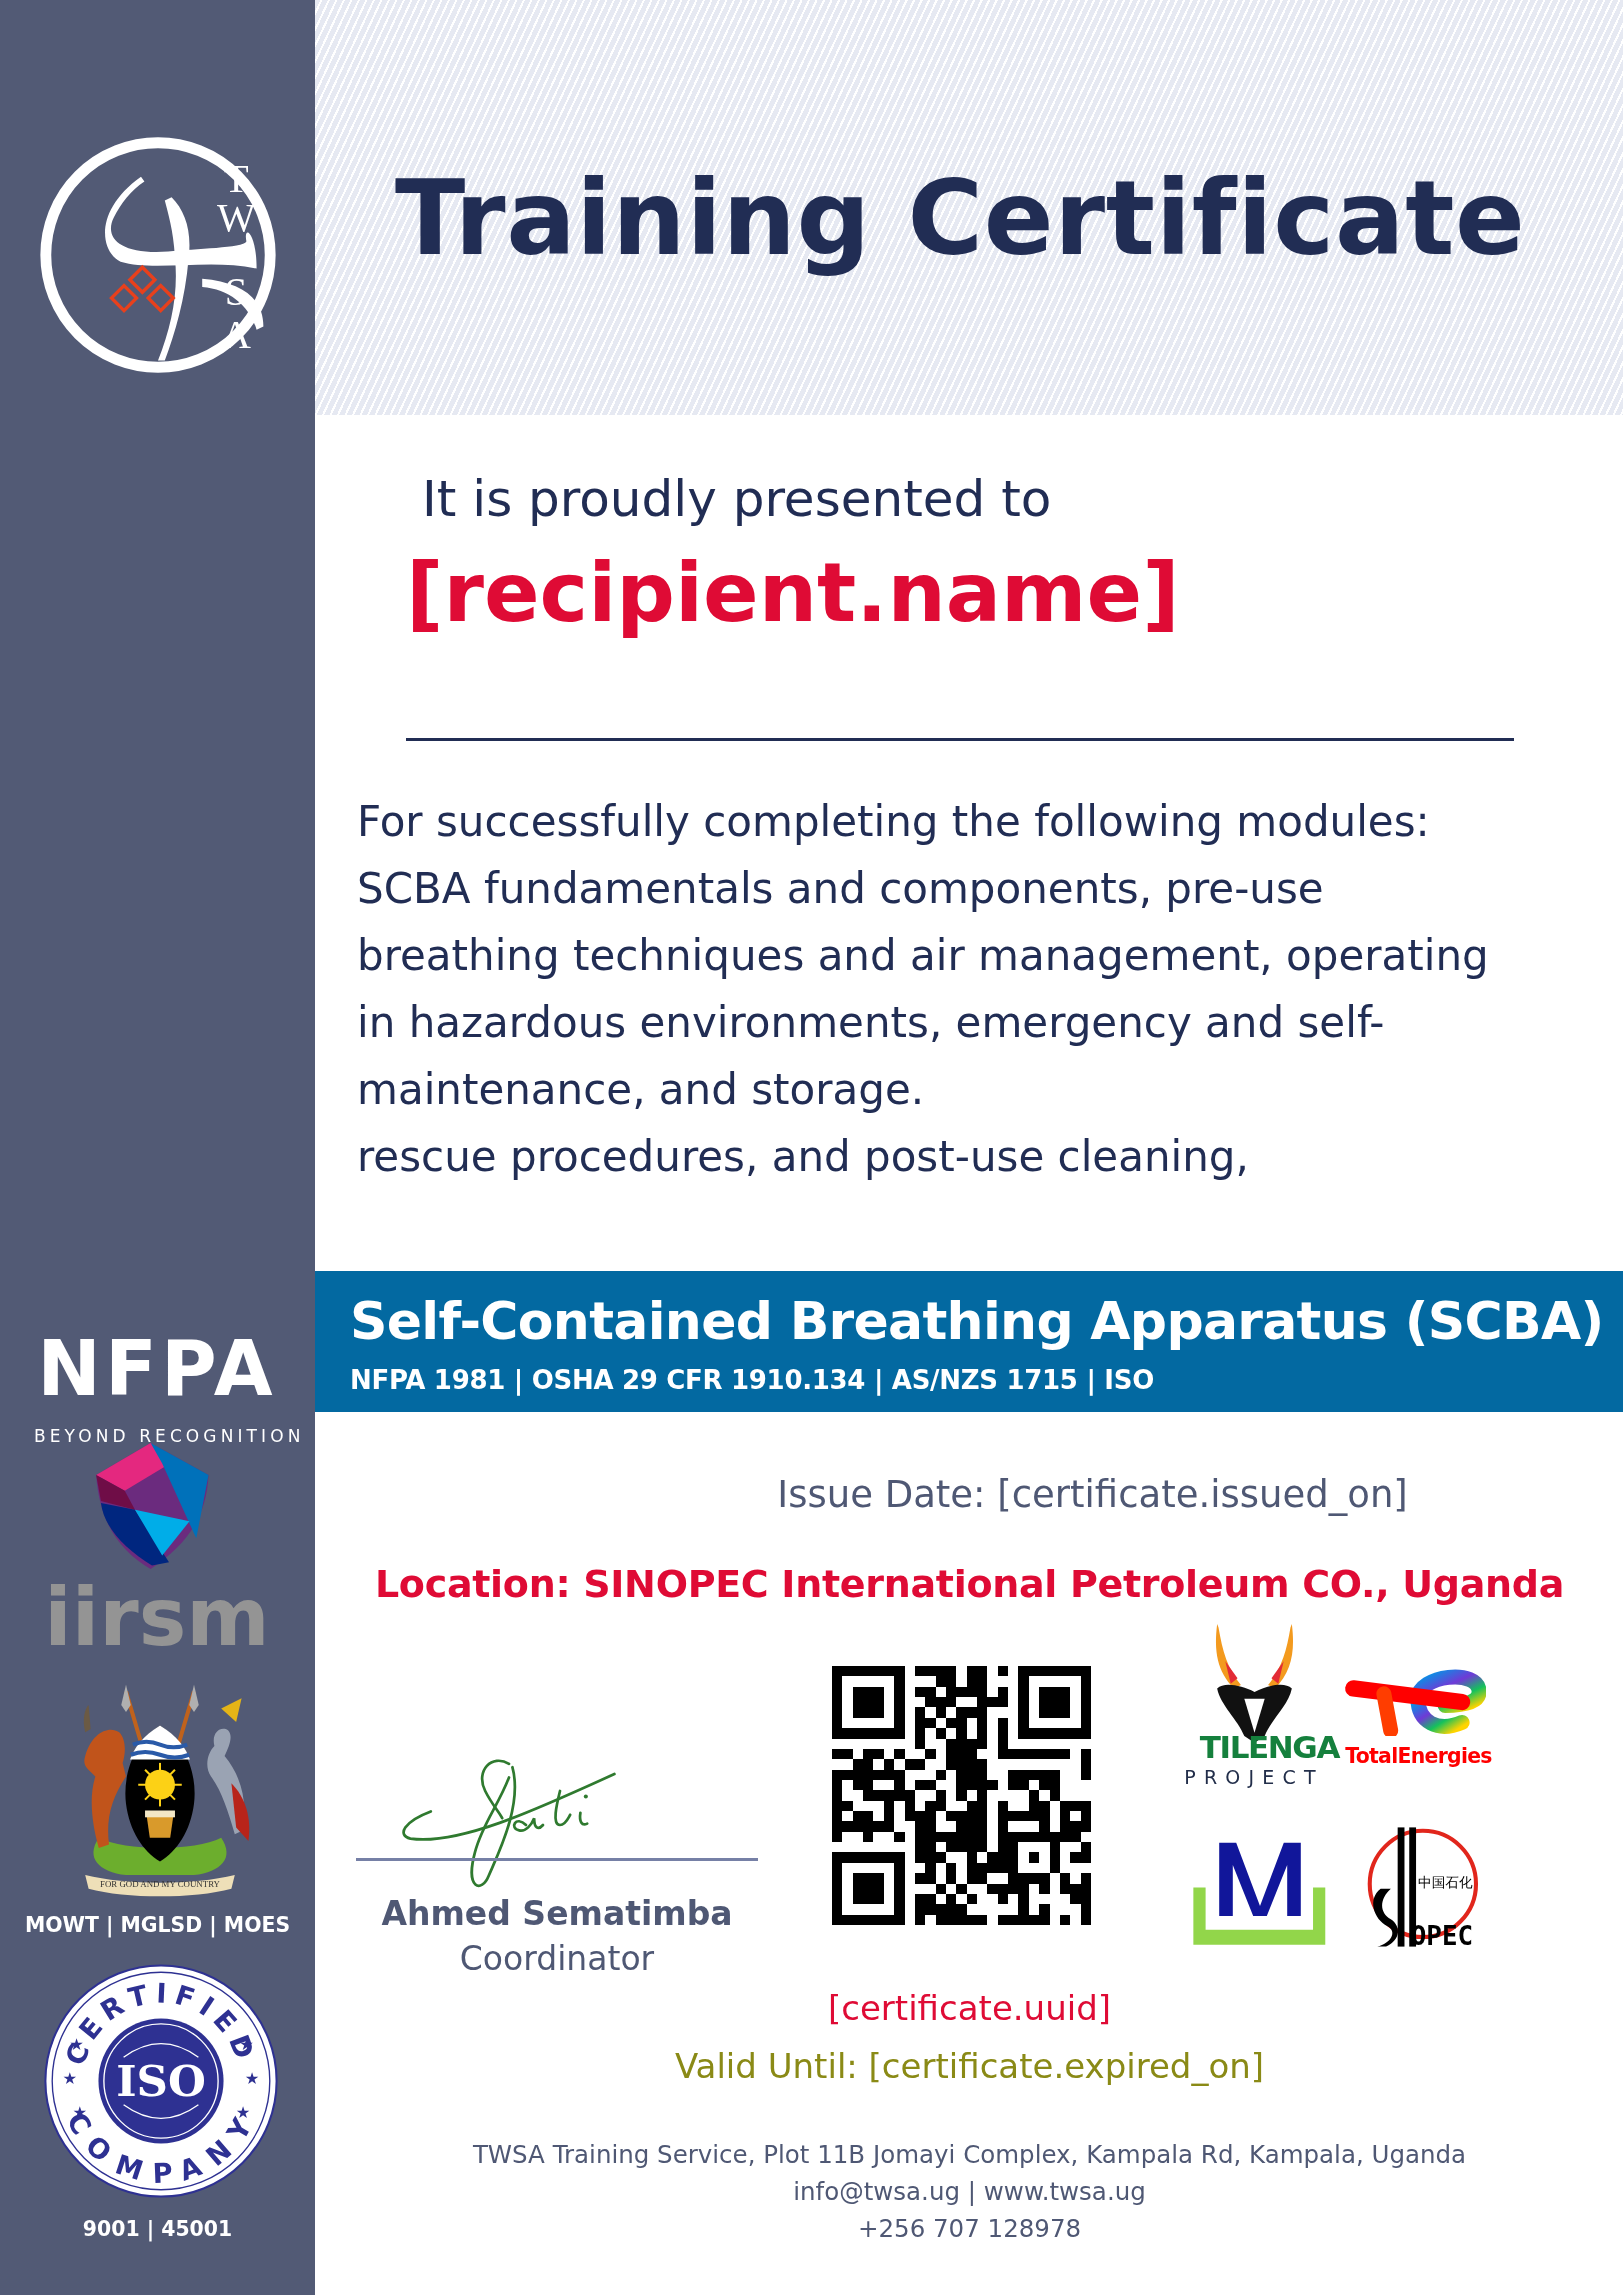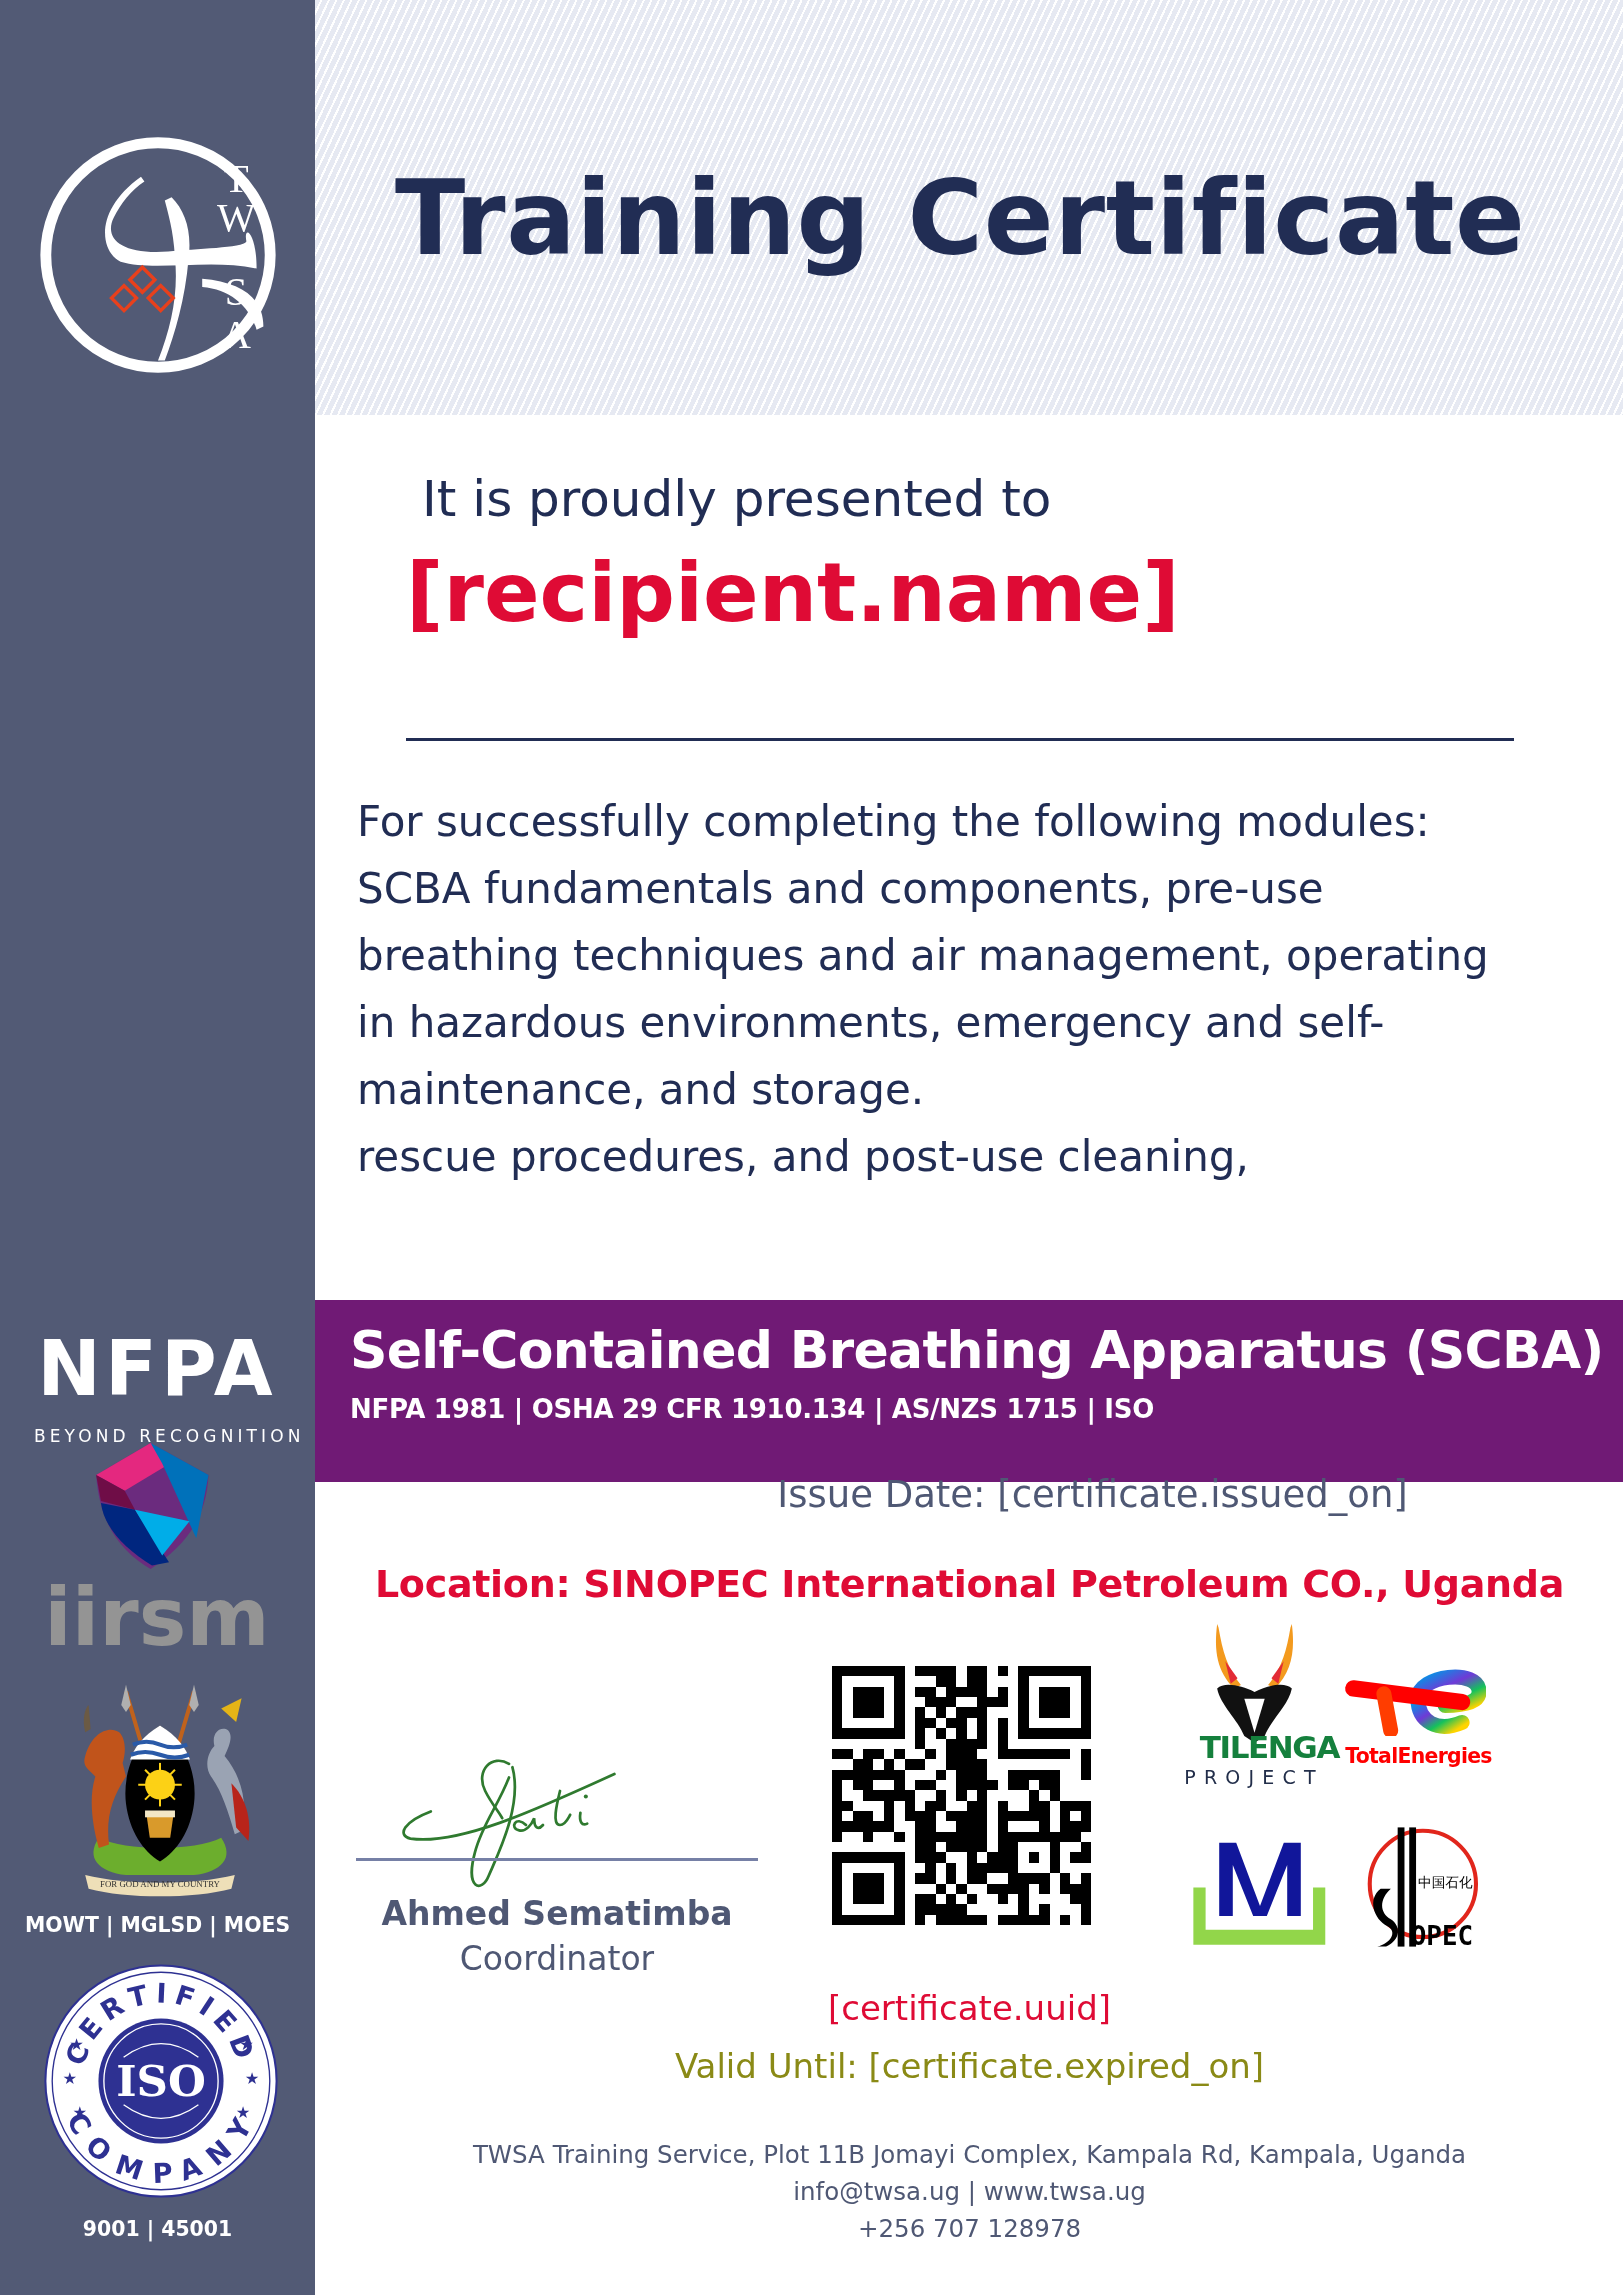--- a/index.html
+++ b/index.html
@@ -34,21 +34,21 @@
   .name-rule {
     position: absolute; left: 91px; top: 738px; width: 1108px; height: 2.7px; background: #212d54;
   }
   .modules {
     position: absolute; left: 42px; top: 788px; width: 1232px;
     font-size: 42px; line-height: 67px; color: #212d54;
     font-family: "DejaVu Sans", sans-serif; font-weight: normal;
   }
   .modules .line { display: block; white-space: nowrap; }
   .band {
-    position: absolute; left: 0; top: 1300px; width: 1309px; height: 182px; background: #701a75;
+    position: absolute; left: 0; top: 1271px; width: 1309px; height: 141px; background: #0369a1;
   }
   .band-title {
     position: absolute; left: 35px; top: 20.4px; font-size: 52px; font-weight: bold; color: #ffffff;
     white-space: nowrap; font-family: "DejaVu Sans", sans-serif; letter-spacing: -0.7px;
   }
   .band-sub {
     position: absolute; left: 35px; top: 94px; font-size: 26px; font-weight: bold; color: #ffffff;
     white-space: nowrap; font-family: "DejaVu Sans", sans-serif; letter-spacing: -0.3px;
   }
   .issue {

